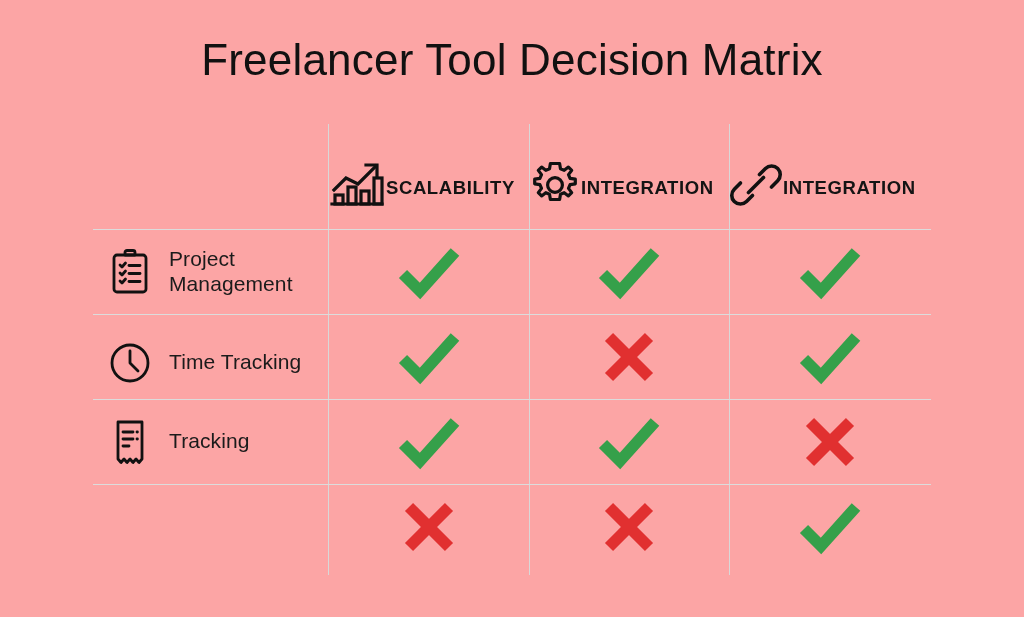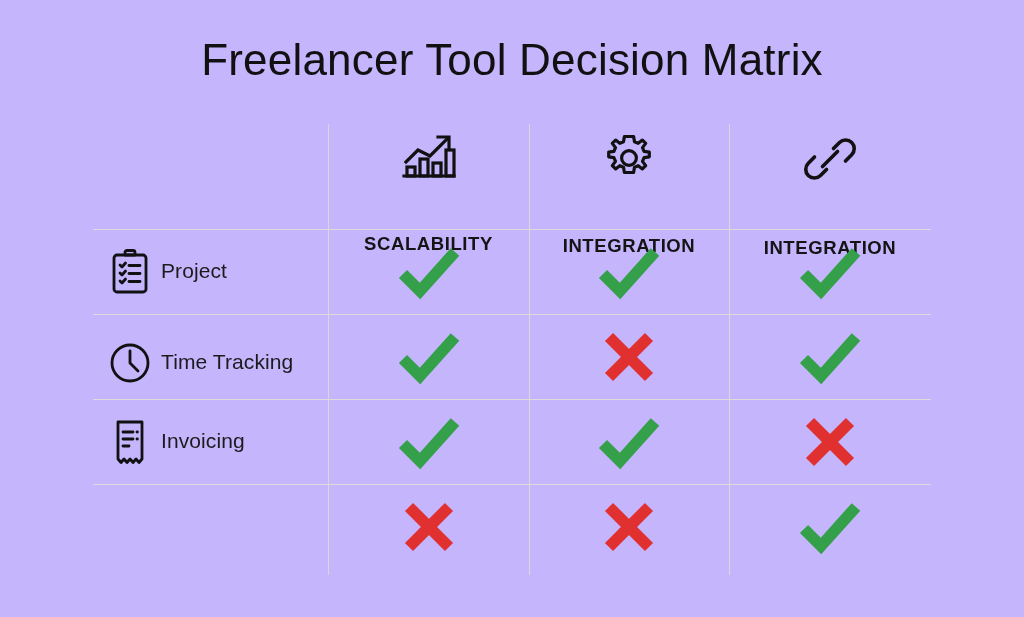--- a/index.html
+++ b/index.html
@@ -12,21 +12,21 @@
     background: #fdfdfd;
     font-family: "Liberation Sans", sans-serif;
     color: #1a1a1a;
     overflow: hidden;
   }
 
   .page {
     position: relative;
     width: 1024px;
     height: 617px;
-    background: #c4b5fd;
+    background: #fca5a5;
   }
 
   
   .title {
     position: absolute;
     top: 36px;
     left: 0;
     width: 1024px;
     text-align: center;
     font-size: 44px;
@@ -70,26 +70,25 @@
   .hline.h1 { top: 194px; }
   .hline.h2 { top: 279px; }
   .hline.h3 { top: 364px; }
 
   
   .header-cell {
     position: absolute;
     top: 8px;
     height: 109px;
     display: flex;
-    flex-direction: column;
+    flex-direction: row;
     align-items: center;
     justify-content: flex-start;
     padding-top: 4px;
     box-sizing: border-box;
-    gap: 45px;
   }
   .header-cell.c1 { left: 235px; width: 201px; }
   .header-cell.c2 { left: 436px; width: 200px; }
   .header-cell.c3 { left: 636px; width: 202px; }
 
   .header-icon {
     height: 56px;
     display: flex;
     align-items: center;
     justify-content: center;
@@ -120,21 +119,21 @@
   .row-label-cell.r3 { top: 364px; }
 
   .row-icon {
     width: 46px;
     min-width: 46px;
     display: flex;
     align-items: center;
     justify-content: center;
   }
   .row-text {
-    margin-left: 8px;
+    margin-left: 16px;
     font-size: 21px;
     font-weight: 400;
     color: #1b1b1b;
     line-height: 1.18;
     letter-spacing: 0.1px;
   }
 
   
   .value-cell {
     position: absolute;
@@ -226,20 +225,21 @@
             <line x1="20" y1="17.5" x2="31" y2="17.5"></line>
             <polyline points="11,25 13,27 16.5,23"></polyline>
             <line x1="20" y1="25.5" x2="31" y2="25.5"></line>
             <polyline points="11,33 13,35 16.5,31"></polyline>
             <line x1="20" y1="33.5" x2="31" y2="33.5"></line>
           </g>
         </svg>
       </div>
       <div class="row-text">
         <div>Project</div>
+        <div>Management</div>
       </div>
     </div>
 
     <div class="row-label-cell r1">
       <div class="row-icon">
         <svg width="44" height="44" viewBox="0 0 44 44">
           <g fill="none" stroke="#111111" stroke-width="2.8" stroke-linecap="round" stroke-linejoin="round">
             <circle cx="22" cy="22" r="18"></circle>
             <polyline points="22,10 22,22 30,30"></polyline>
           </g>
@@ -257,21 +257,21 @@
             <path d="M7 4 L31 4 L31 41 L28 44.5 L25 41 L22 44.5 L19 41 L16 44.5 L13 41 L10 44.5 L7 41 Z"></path>
             <line x1="12" y1="14" x2="22" y2="14"></line>
             <line x1="12" y1="21" x2="22" y2="21"></line>
             <line x1="12" y1="28" x2="18" y2="28"></line>
             <line x1="26" y1="14" x2="26.4" y2="14"></line>
             <line x1="26" y1="21" x2="26.4" y2="21"></line>
           </g>
         </svg>
       </div>
       <div class="row-text">
-        <div>Invoicing</div>
+        <div>Tracking</div>
       </div>
     </div>
 
 
     <div class="value-cell c1 r0">
         <svg class="mark" width="64" height="56" viewBox="0 0 64 56">
           <path d="M6 30 L23 47 L58 8" fill="none" stroke="#35a04a" stroke-width="11.5" stroke-linecap="butt" stroke-linejoin="miter"></path>
         </svg>
       </div>
     <div class="value-cell c2 r0">

